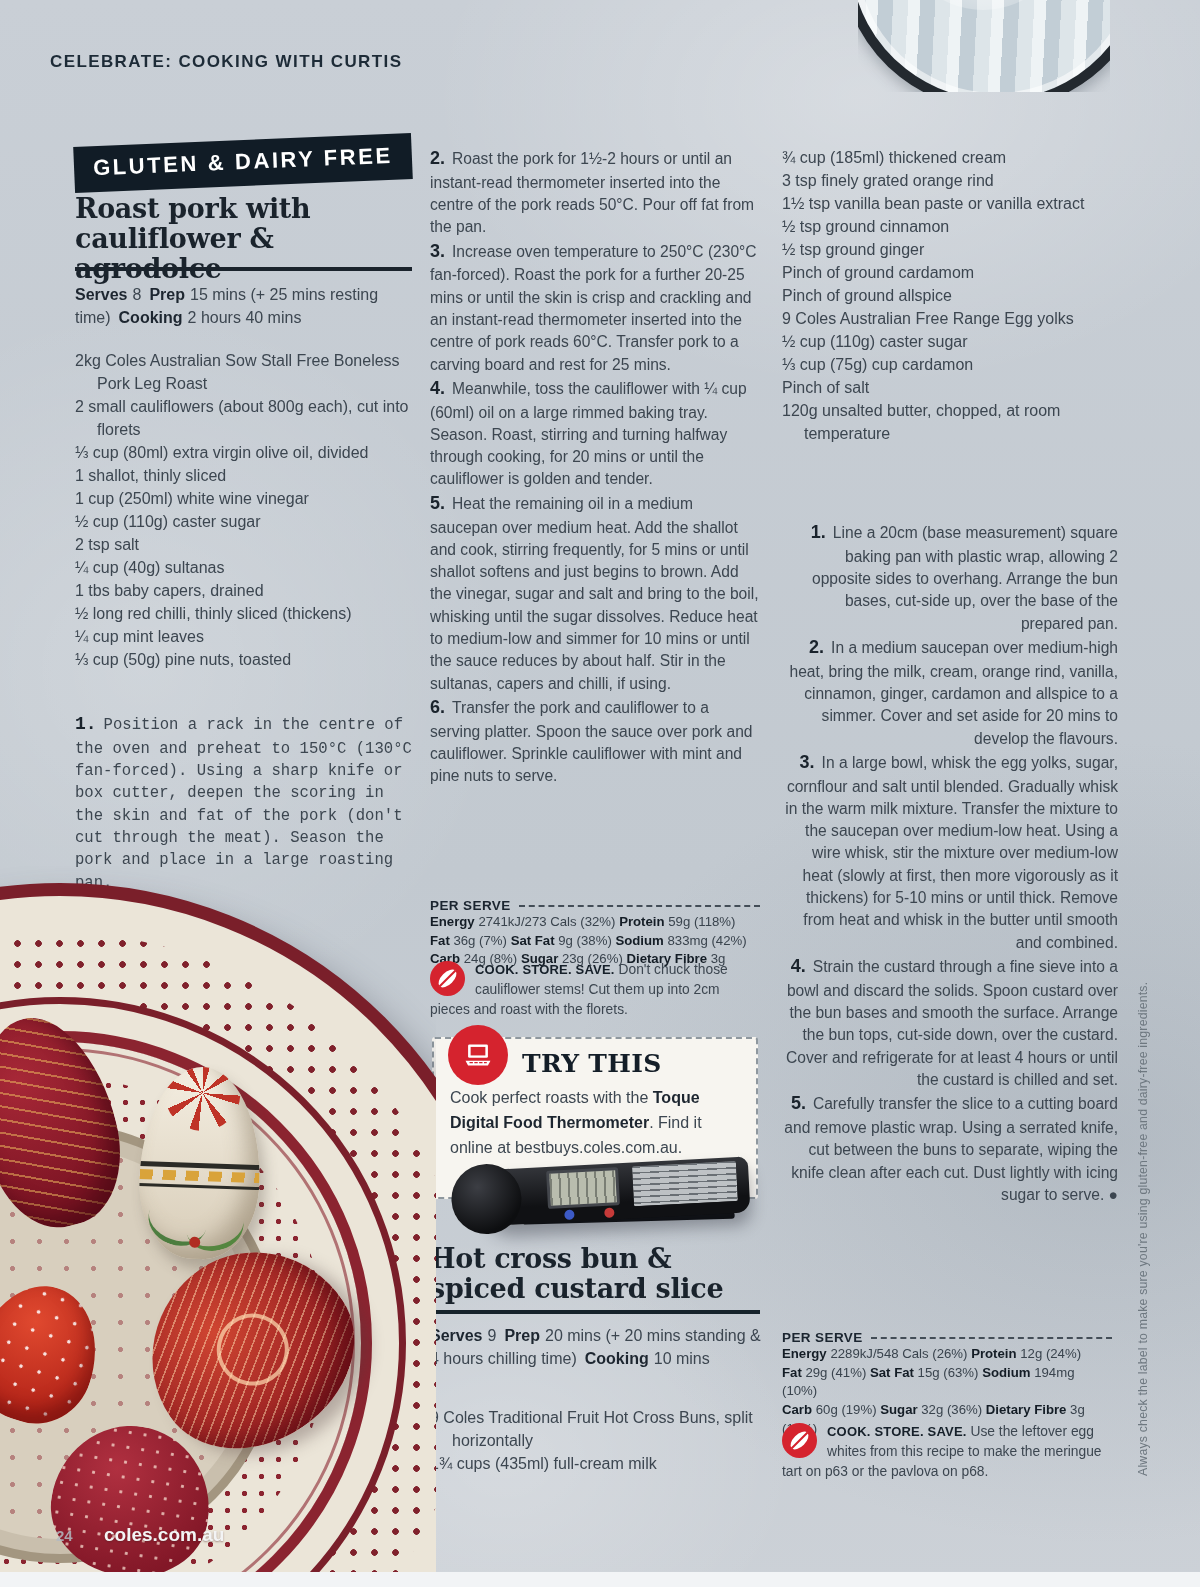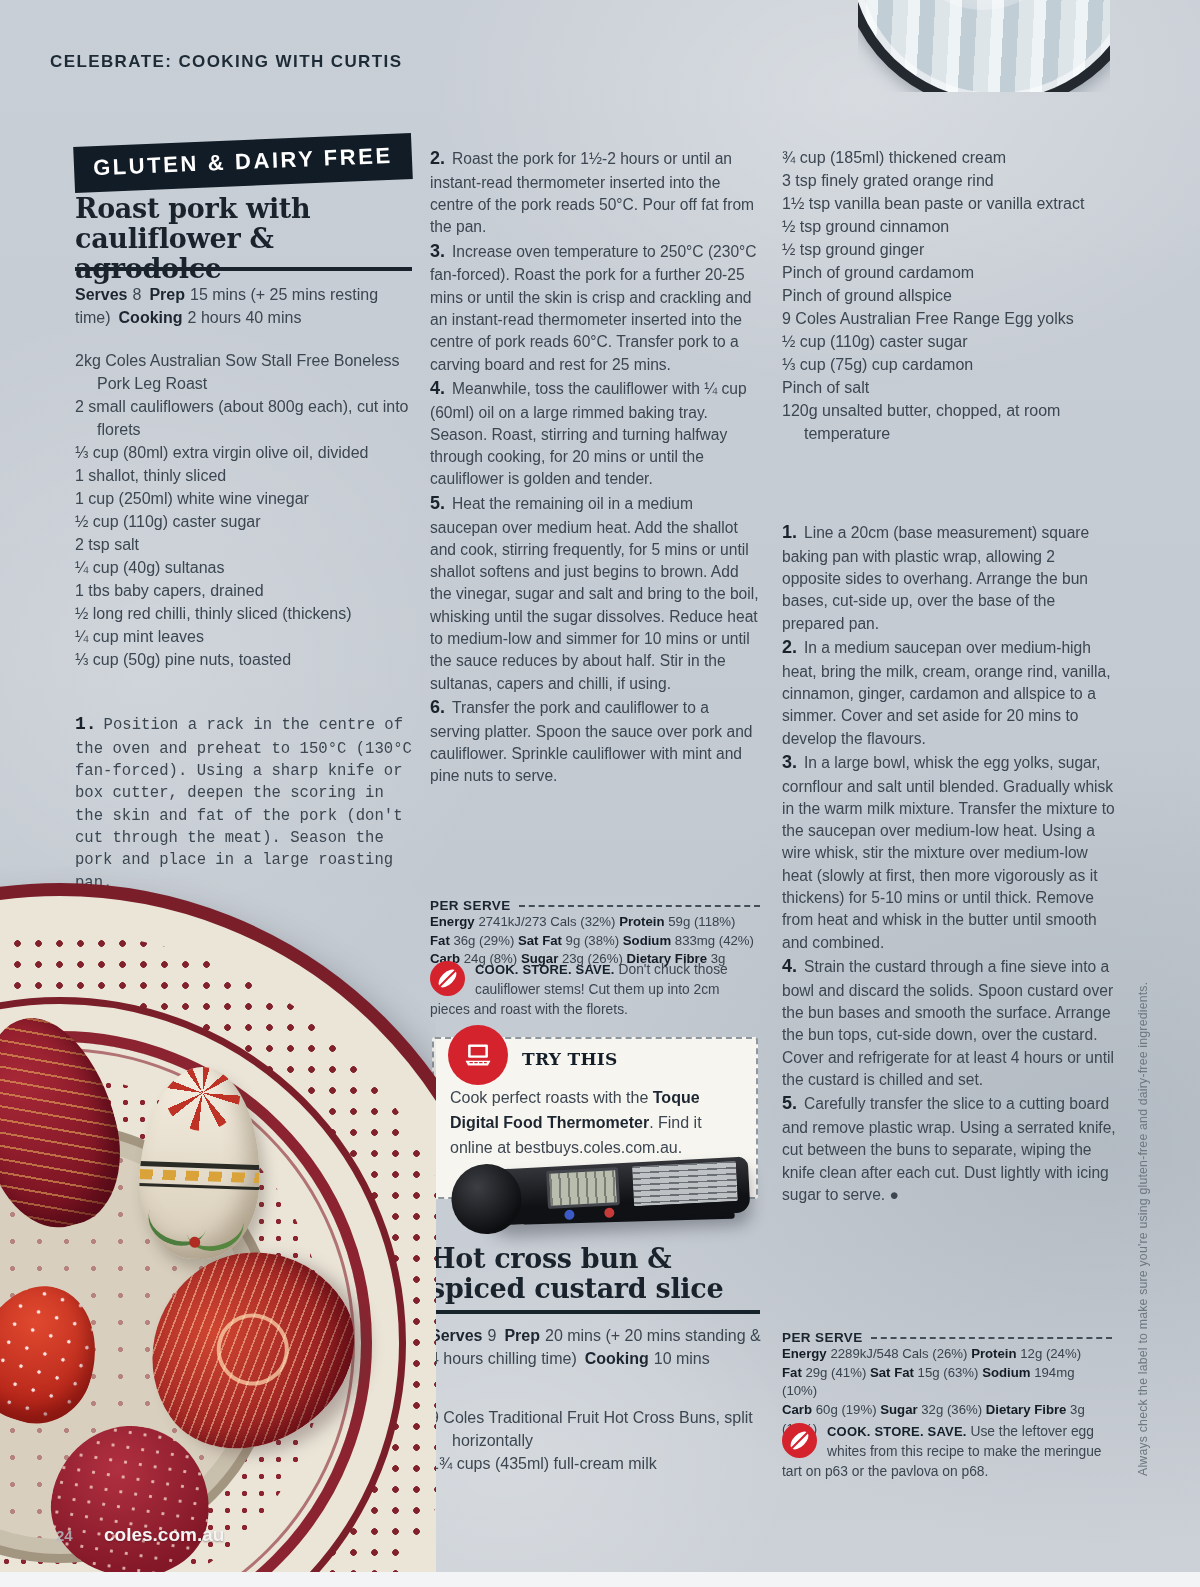--- a/index.html
+++ b/index.html
@@ -41,21 +41,21 @@
   .ings{position:absolute;font-size:16px;line-height:1.44;color:#3c4650;}
   .ing{padding-left:22px;text-indent:-22px;}
   .ings1{left:75px;top:349px;width:348px;}
   .ings2c2{left:782px;top:146px;width:342px;}
   .ings2c1{left:430px;top:1406px;width:336px;}
   .steps{position:absolute;font-size:15.6px;line-height:1.43;color:#3c4650;}
   .steps p{margin:0;}
   .step .n{font-size:18px;font-weight:700;color:#1a232c;margin-right:7px;}
   .steps1{left:75px;top:712px;width:344px;font-family:Liberation Mono, monospace;}
   .steps2{left:430px;top:146px;width:332px;}
-  .steps3{left:782px;top:520px;width:336px;}
+  .steps3{left:782px;top:520px;width:336px;text-align:right;}
   
   .ps{position:absolute;width:330px;}
   .ps1{left:430px;top:898px;}
   .ps2{left:782px;top:1330px;}
   .ps-head{display:flex;align-items:center;font-weight:700;font-size:13.5px;
     letter-spacing:.4px;color:#1b2530;}
   .ps-head .dash{flex:1;margin-left:8px;border-top:2px dashed #434d57;height:0;}
   .nut{font-size:13.2px;line-height:1.42;color:#39434d;}
   .nut b{color:#141d26;}
   
@@ -63,21 +63,21 @@
   .cs1{left:430px;top:960px;width:330px;}
   .cs2{left:782px;top:1422px;width:332px;}
   .cicon{float:left;width:35px;height:35px;margin:1px 10px 2px 0;}
   .csave b{color:#16202a;font-size:13px;letter-spacing:.2px;}
   
   .trybox{position:absolute;left:432px;top:1037px;width:322px;height:158px;
     background:#f7f5f0;border:2px dashed #8e979e;border-radius:3px;}
   .try-circle{position:absolute;left:14px;top:-14px;width:60px;height:60px;border-radius:50%;
     background:var(--red,#d5232e);display:flex;align-items:center;justify-content:center;}
   .try-head{position:absolute;left:88px;top:10px;margin:0;font-family:"DejaVu Serif","Liberation Serif",serif;
-    font-weight:700;font-size:17px;color:#141e28;letter-spacing:.3px;}
+    font-weight:700;font-size:25px;color:#141e28;letter-spacing:.3px;}
   .try-text{position:absolute;left:16px;top:47px;width:292px;font-size:16px;line-height:1.55;color:#3c4650;}
   .try-text b{color:#1d2630;}
   
   .thermo{position:absolute;left:452px;top:1156px;width:302px;height:100px;transform:rotate(-3deg);}
   .th-body{position:absolute;left:34px;top:8px;width:264px;height:56px;
     background:linear-gradient(#33353a,#101114 70%);
     border-radius:14px 10px 14px 26px;box-shadow:0 12px 16px rgba(25,30,40,.35);}
   .th-hinge{position:absolute;left:0;top:2px;width:70px;height:70px;border-radius:50%;
     background:radial-gradient(circle at 38% 32%, #3c3e44, #0d0e10 72%);}
   .th-lcd{position:absolute;left:96px;top:12px;width:66px;height:32px;background:#b9bdae;
@@ -212,21 +212,21 @@
         <span class="dash"></span>
       </div>
     <div>
 
         <div class="nut">
           
         <span><b>Energy</b><span> 2741kJ/273 Cals (32%) </span></span><span><b>Protein</b><span> 59g (118%)</span></span></div>
 
         <div class="nut">
           
-        <span><b>Fat</b><span> 36g (29%) </span></span><span><b>Sat Fat</b><span> 9g (38%) </span></span><span><b>Sodium</b><span> 833mg (42%)</span></span></div>
+        <span><b>Fat</b><span> 36g (7%) </span></span><span><b>Sat Fat</b><span> 9g (38%) </span></span><span><b>Sodium</b><span> 833mg (42%)</span></span></div>
 
         <div class="nut">
           
         <span><b>Carb</b><span> 24g (8%) </span></span><span><b>Sugar</b><span> 23g (26%) </span></span><span><b>Dietary Fibre</b><span> 3g (10%)</span></span></div>
       </div>
   </div>
 
   <div class="csave cs1">
     <svg class="cicon" viewBox="0 0 24 24">
       <circle cx="12" cy="12" r="12" fill="#d5232e"></circle>

